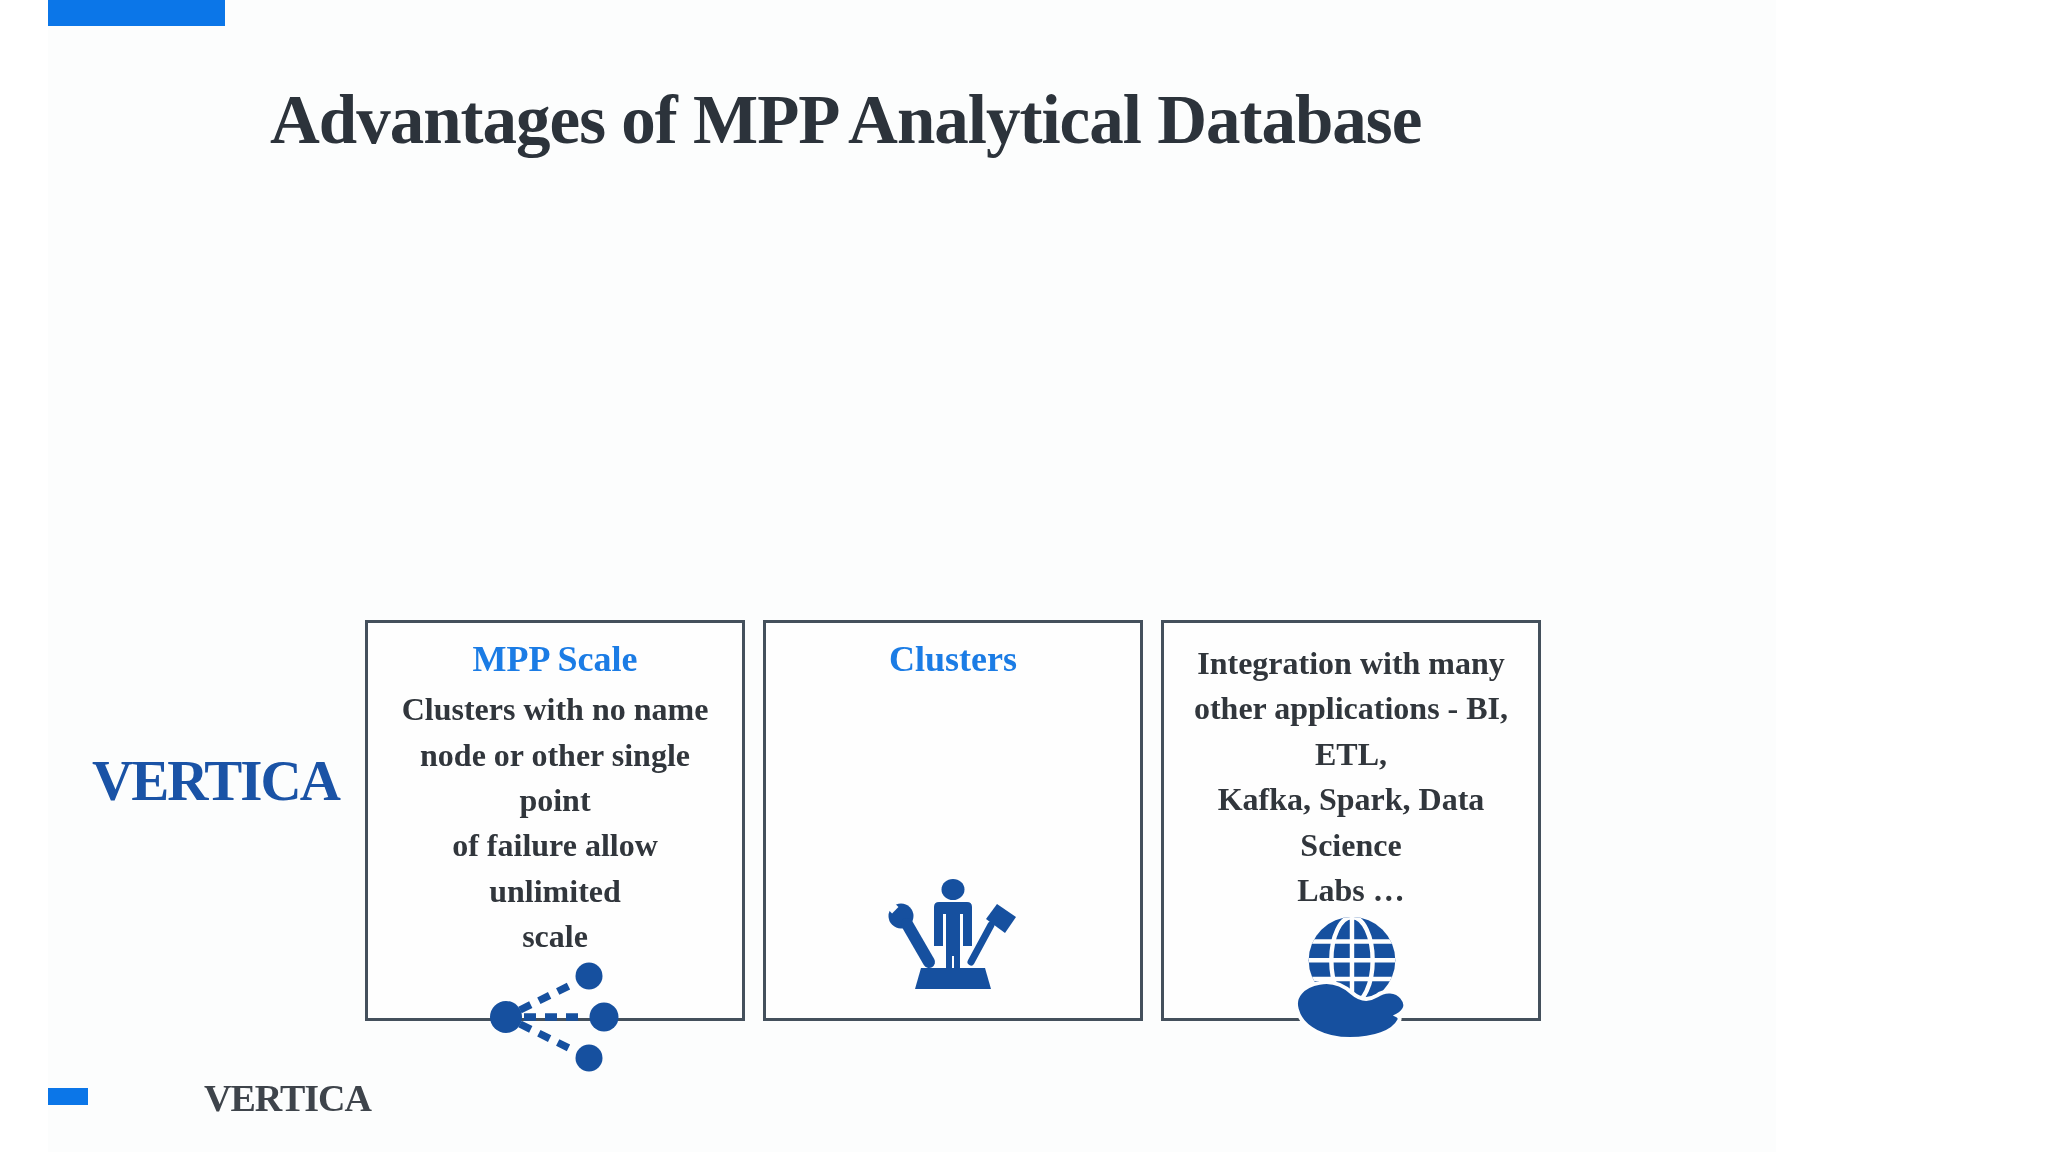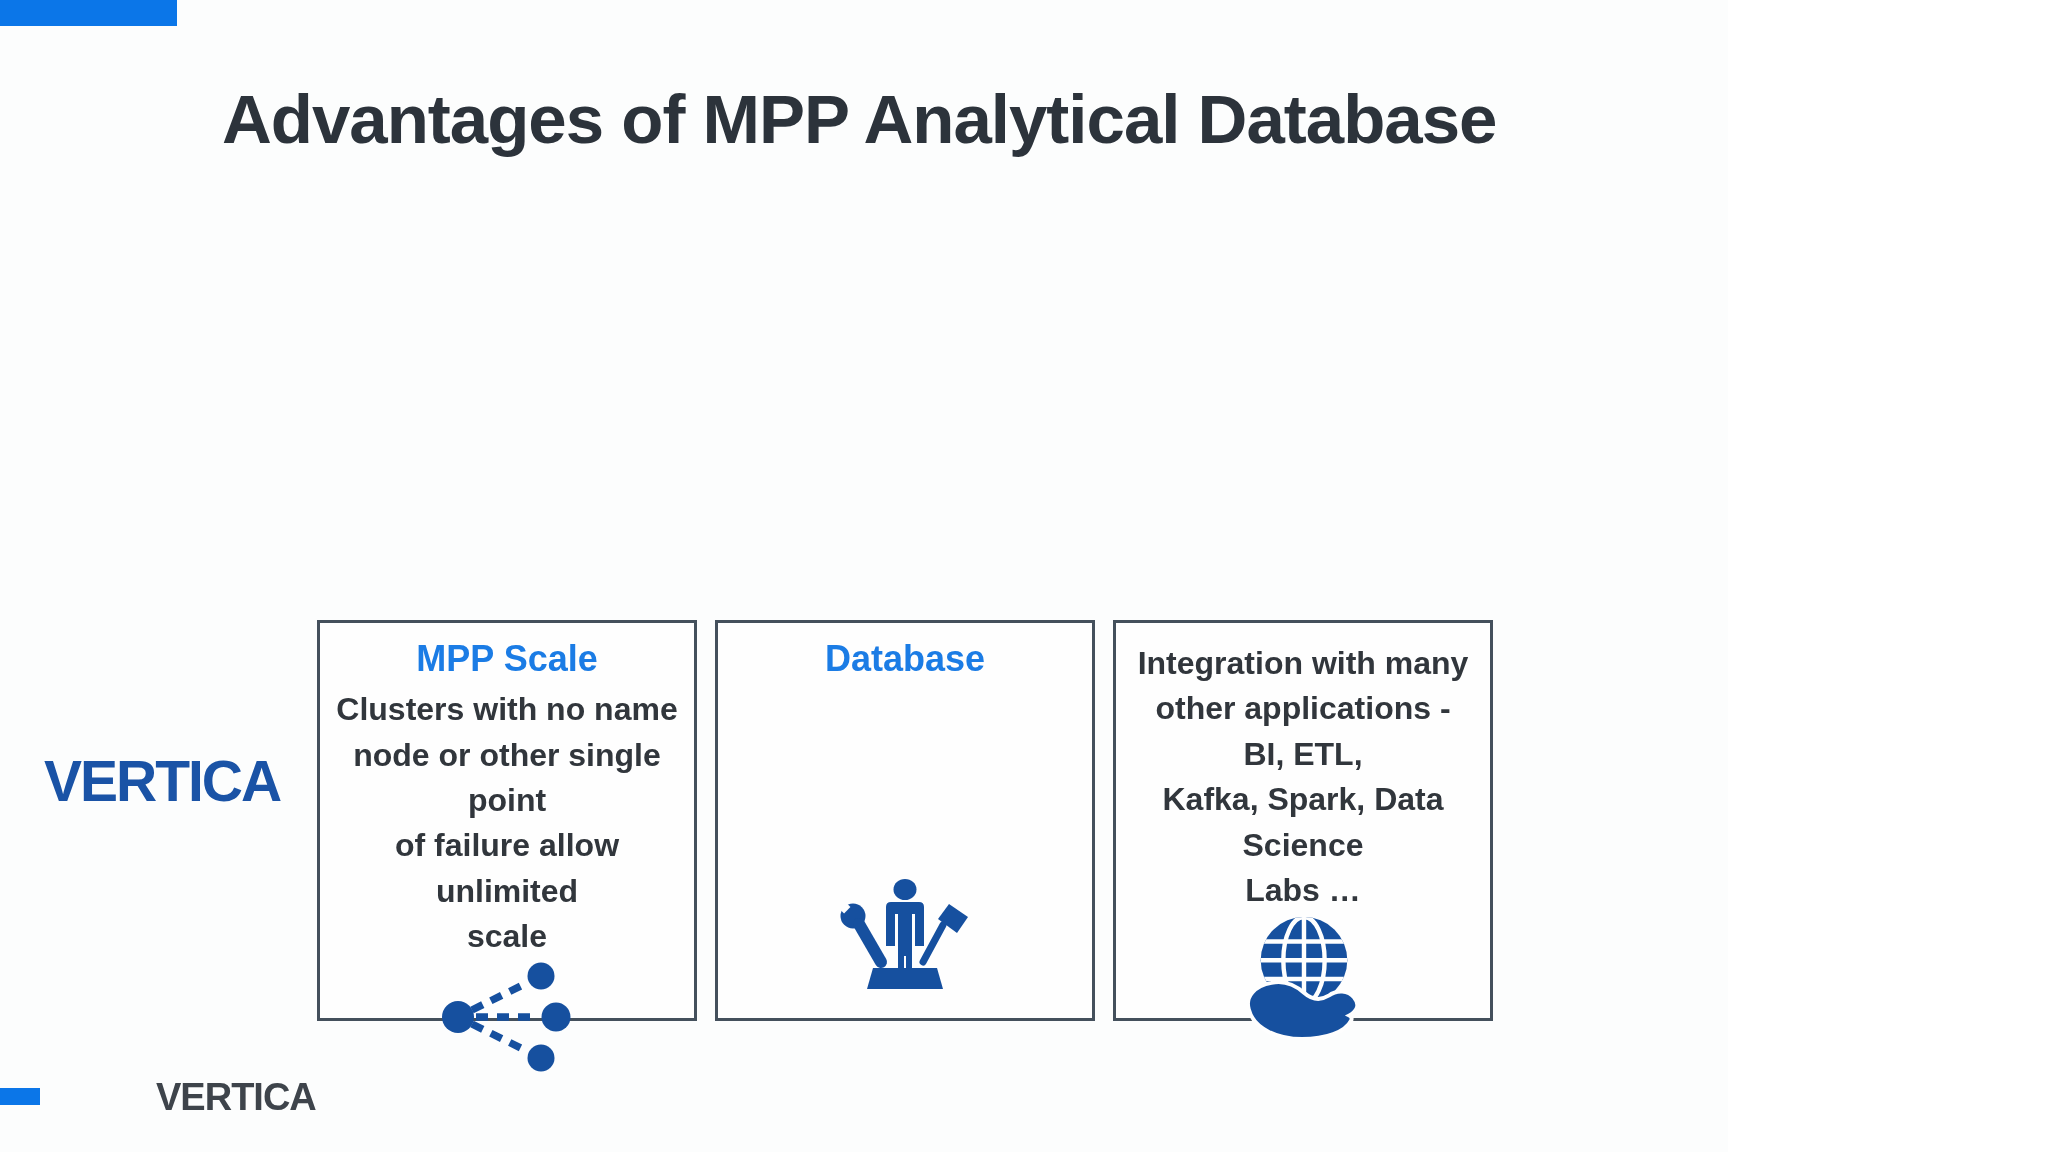--- a/index.html
+++ b/index.html
@@ -1,19 +1,20 @@
 <!DOCTYPE html>
 <html><head>
 <meta charset="utf-8">
 <style>
   html,body { margin:0; padding:0; background:#ffffff; }
   .slide {
     position:relative; width:1728px; height:1152px;
     background:#fcfdfd; overflow:hidden;
-    font-family:Liberation Sans, sans-serif;
+    font-family:Liberation Serif, serif;
+    margin-left:48px;
   }
   .top-bar { position:absolute; left:0; top:0; width:177px; height:26px; background:#0b76e8; }
   .slide-title {
     position:absolute; left:222px; top:84px; margin:0;
     font-size:69px; font-weight:bold; color:#2c333b; letter-spacing:-1px; line-height:1.05;
   }
   .side-logo {
     position:absolute; left:44px; top:748px;
     font-size:57px; font-weight:bold; color:#1a53a6; letter-spacing:-2px;
   }
@@ -83,21 +84,21 @@
             <line x1="30" y1="50" x2="85" y2="23"></line>
             <line x1="34" y1="57" x2="96" y2="57"></line>
             <line x1="30" y1="64" x2="85" y2="91"></line>
           </g>
         </svg>
       </div>
     </section>
 
 
     <section class="card">
-      <h2 class="card-title">Database</h2>
+      <h2 class="card-title">Clusters</h2>
       <div class="card-icon">
         <svg width="140" height="112" viewBox="0 0 140 112" xmlns="http://www.w3.org/2000/svg">
           <g fill="#16509f">
             <ellipse cx="70" cy="11.5" rx="11.5" ry="10.5"></ellipse>
             <path d="M56,24 L84,24 Q89,24 89,29 L89,68 L80,68 L80,36 L77,36 L77,98 L71,98 L71,78 L69,78 L69,98 L63,98 L63,36 L60,36 L60,68 L51,68 L51,29 Q51,24 56,24 Z"></path>
             <path d="M38,90 L102,90 L108,111 L32,111 Z"></path>
             <circle cx="18" cy="38" r="12.5"></circle>
             <path d="M24,46 L46,84" stroke="#16509f" stroke-width="12" stroke-linecap="round" fill="none"></path>
             <polygon points="114,26 133,39 122,55 103,41"></polygon>
             <path d="M108,47 L88,84" stroke="#16509f" stroke-width="7" stroke-linecap="round" fill="none"></path>

